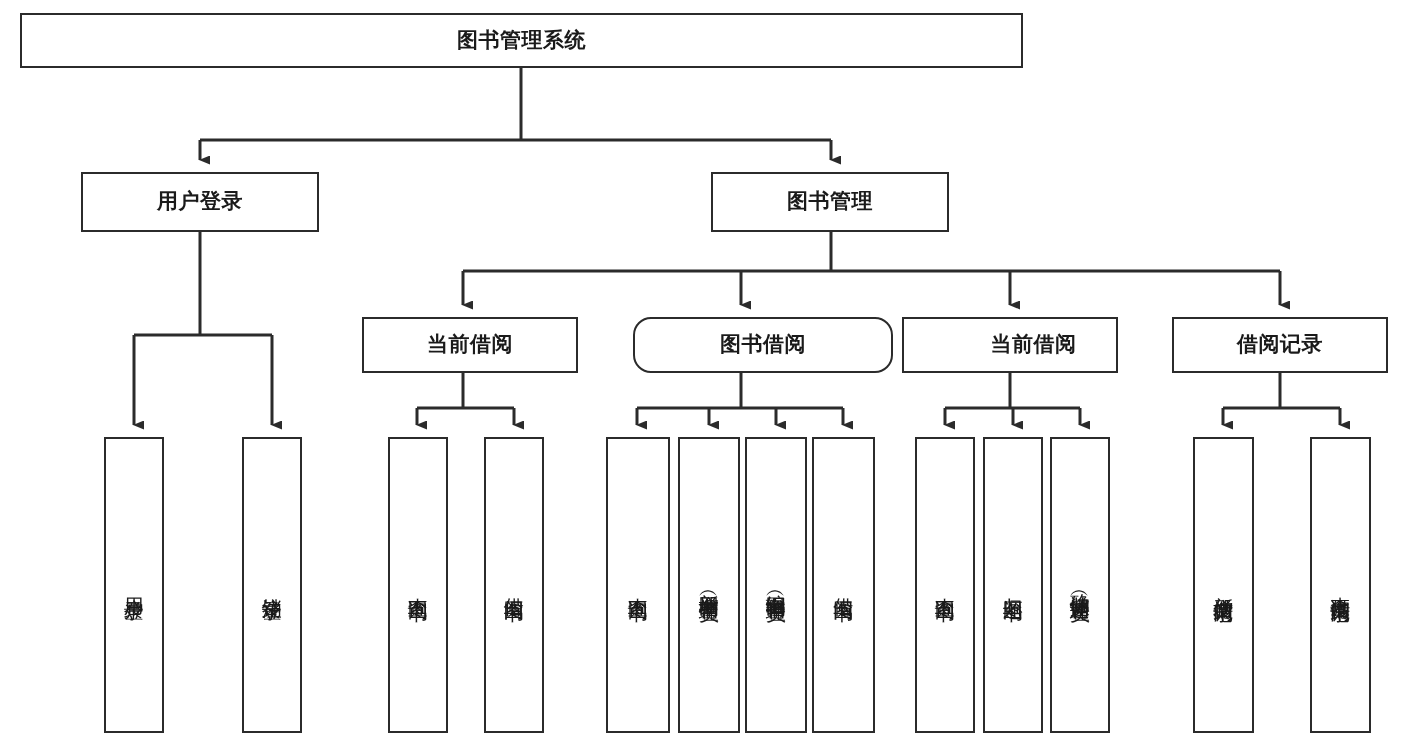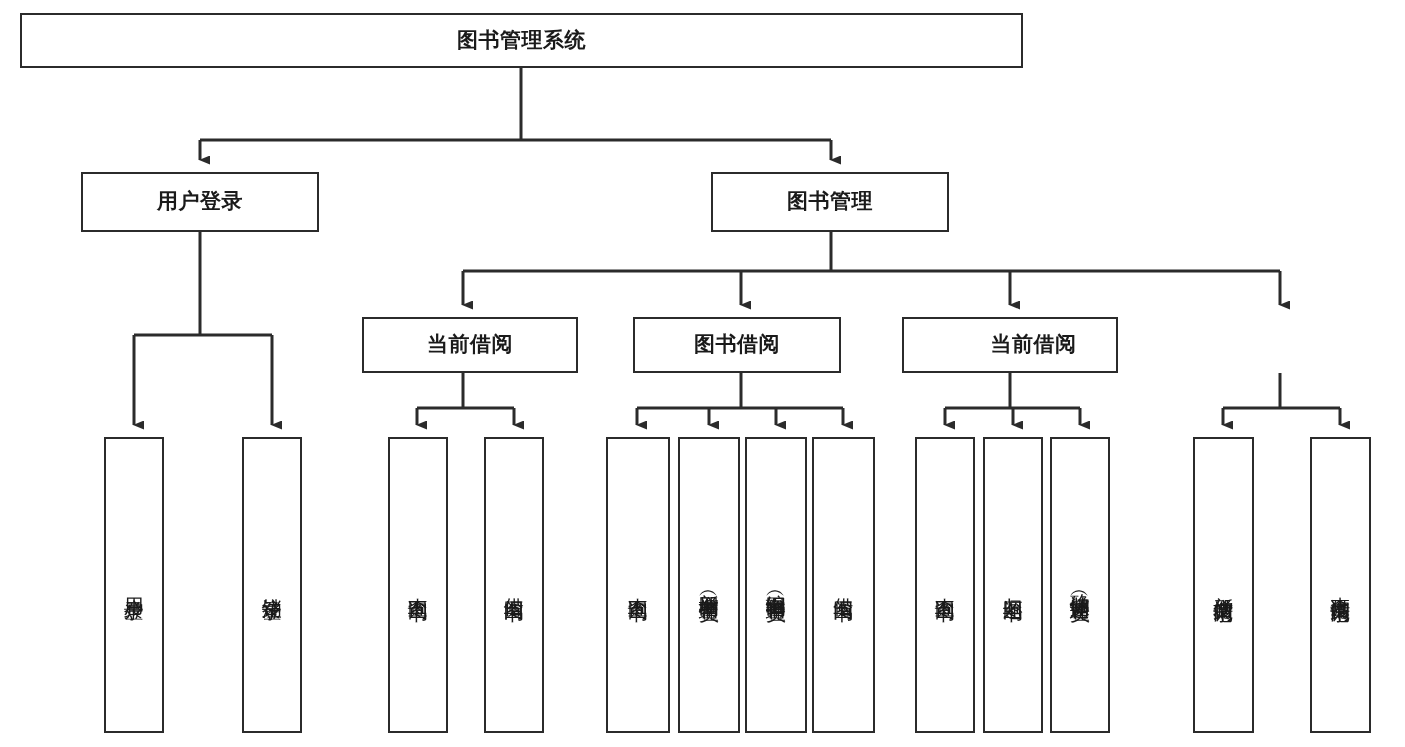--- a/index.html
+++ b/index.html
@@ -129,25 +129,28 @@
   <div class="node-box" style="left:81px; top:172px; width:238px; height:60px;">
     <span class="node-label-h">用户登录</span>
   </div>
   <div class="node-box" style="left:711px; top:172px; width:238px; height:60px;">
     <span class="node-label-h">图书管理</span>
   </div>
 
   <div class="node-box" style="left:362px; top:317px; width:216px; height:56px;">
     <span class="node-label-h">当前借阅</span>
   </div>
-  <div class="node-box" style="left:633px; top:317px; width:208px; height:56px;">
+  <div class="node-box" style="left:633px; top:317px; width:260px; height:56px;border-radius:18px;">
     <span class="node-label-h">图书借阅</span>
   </div>
   <div class="node-box" style="left:902px; top:317px; width:216px; height:56px;padding-left:47px;">
     <span class="node-label-h">当前借阅</span>
+  </div>
+  <div class="node-box" style="left:1172px; top:317px; width:216px; height:56px;">
+    <span class="node-label-h">借阅记录</span>
   </div>
 
   <div class="node-box" style="left:104px; top:437px; width:60px; height:296px;">
     <span class="node-label-v">用户登录</span>
   </div>
   <div class="node-box" style="left:242px; top:437px; width:60px; height:296px;">
     <span class="node-label-v">注销登录</span>
   </div>
   <div class="node-box" style="left:388px; top:437px; width:60px; height:296px;">
     <span class="node-label-v">查询图书</span>

